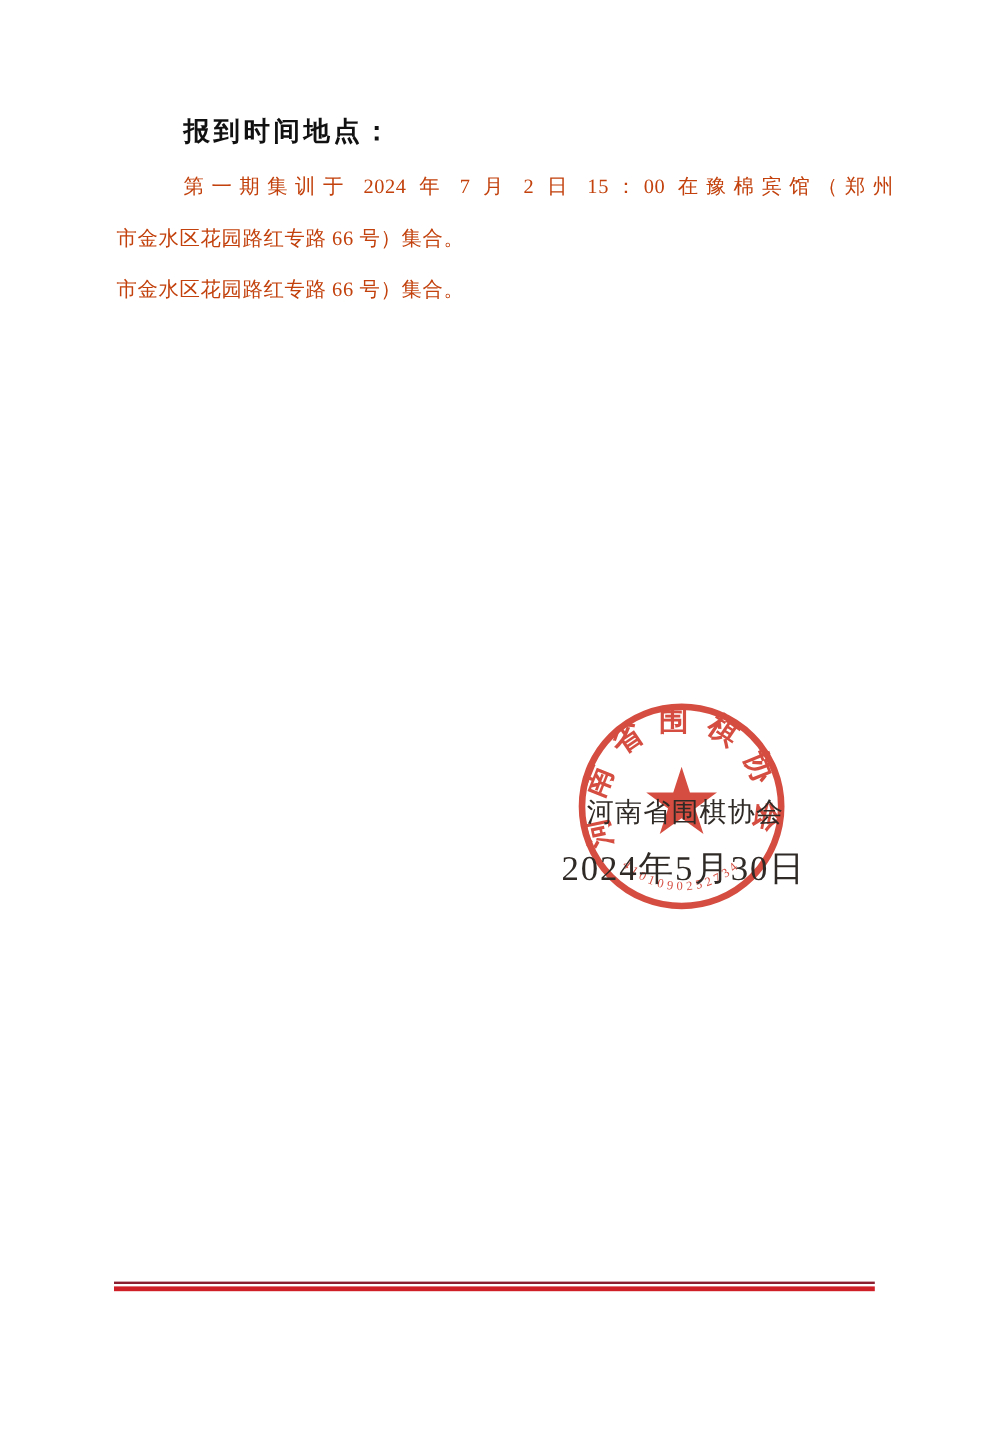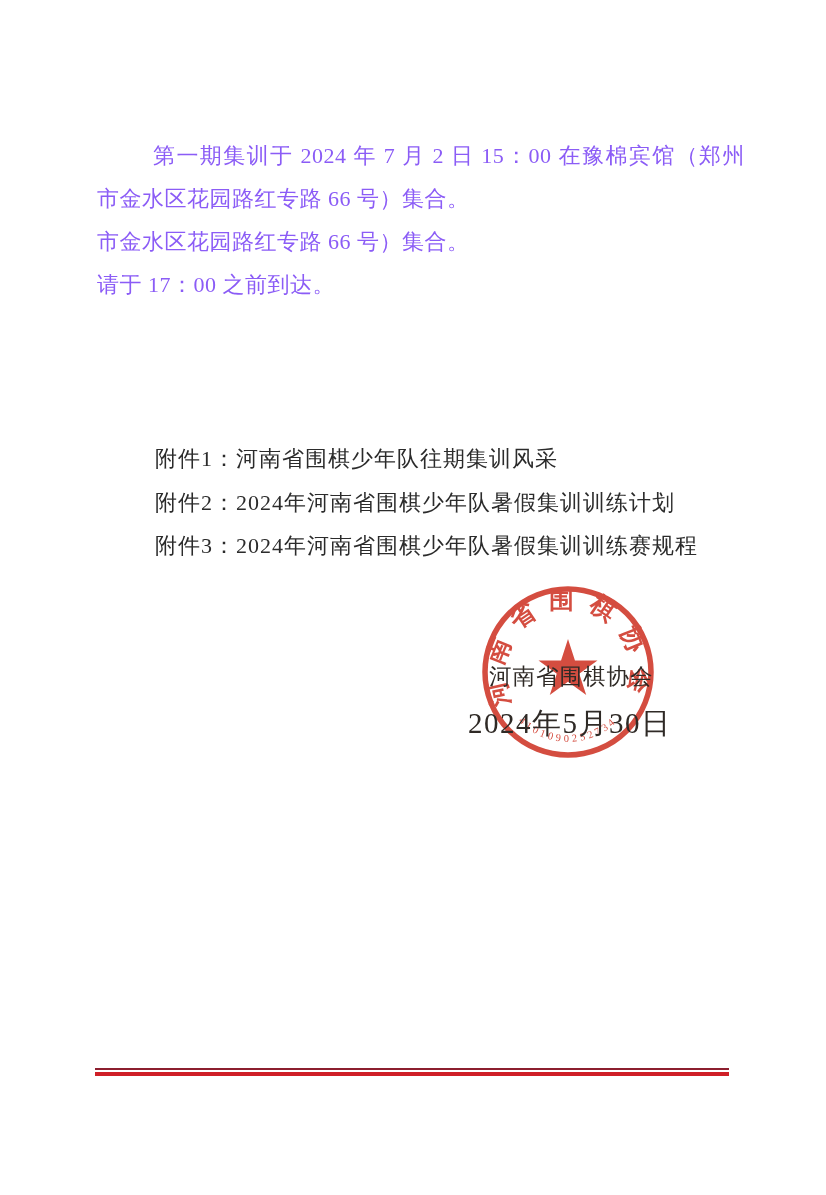--- a/index.html
+++ b/index.html
@@ -32,23 +32,23 @@
   
   .body-text {
     position: absolute;
     left: 97px;
     top: 134px;
     width: 648px;
   }
   .line {
     height: 43px;
     line-height: 43px;
-    font-size: 22px;
+    font-size: 17px;
     letter-spacing: 0.5px;
-    color: #8b5cf6;
+    color: #c2410c;
     white-space: nowrap;
   }
   .line.indent { text-indent: 56px; }
   .line.stretch {
     white-space: normal;
     text-align: justify;
     text-align-last: justify;
   }
 
   
@@ -107,33 +107,28 @@
   
   .rule { position: absolute; left: 95px; width: 634px; }
   .rule-thin { top: 1068px; height: 2px; }
   .rule-thick { top: 1072px; height: 4px; }
 </style>
 </head>
 <body>
 
 <div class="page">
 
+  <h2 class="heading">报到时间地点：</h2>
 
   <div class="body-text">
     <div class="line indent stretch">第一期集训于 2024 年 7 月 2 日 15：00 在豫棉宾馆（郑州</div>
     <div class="line">市金水区花园路红专路 66 号）集合。</div>
     <div class="line">市金水区花园路红专路 66 号）集合。</div>
-    <div class="line">请于 17：00 之前到达。</div>
   </div>
 
-  <div class="attachments">
-    <div class="attach">附件1：河南省围棋少年队往期集训风采</div>
-    <div class="attach">附件2：2024年河南省围棋少年队暑假集训训练计划</div>
-    <div class="attach">附件3：2024年河南省围棋少年队暑假集训训练赛规程</div>
-  </div>
 
   <svg class="seal" viewBox="0 0 200 200" xmlns="http://www.w3.org/2000/svg">
     <defs>
       <path id="seal-arc" d="M 54.75 145.25 A 64 64 0 1 1 145.25 145.25" fill="none"></path>
       <path id="seal-serial-arc" d="M 42.6 139.9 A 70 70 0 0 0 157.4 139.9" fill="none"></path>
     </defs>
     <circle cx="100" cy="100" r="83" fill="none" stroke="#d03a2c" stroke-width="5.5"></circle>
     <polygon fill="#d03a2c" transform="translate(100,98)" points="0,-31 -6.96,-9.58 -29.48,-9.58 -11.26,3.66 -18.22,25.08 0,11.84 18.22,25.08 11.26,3.66 29.48,-9.58 6.96,-9.58"></polygon>
     <text class="arc-chars" fill="#d03a2c" text-anchor="middle">
       <textPath href="#seal-arc" startOffset="50%">河南省围棋协会</textPath>

